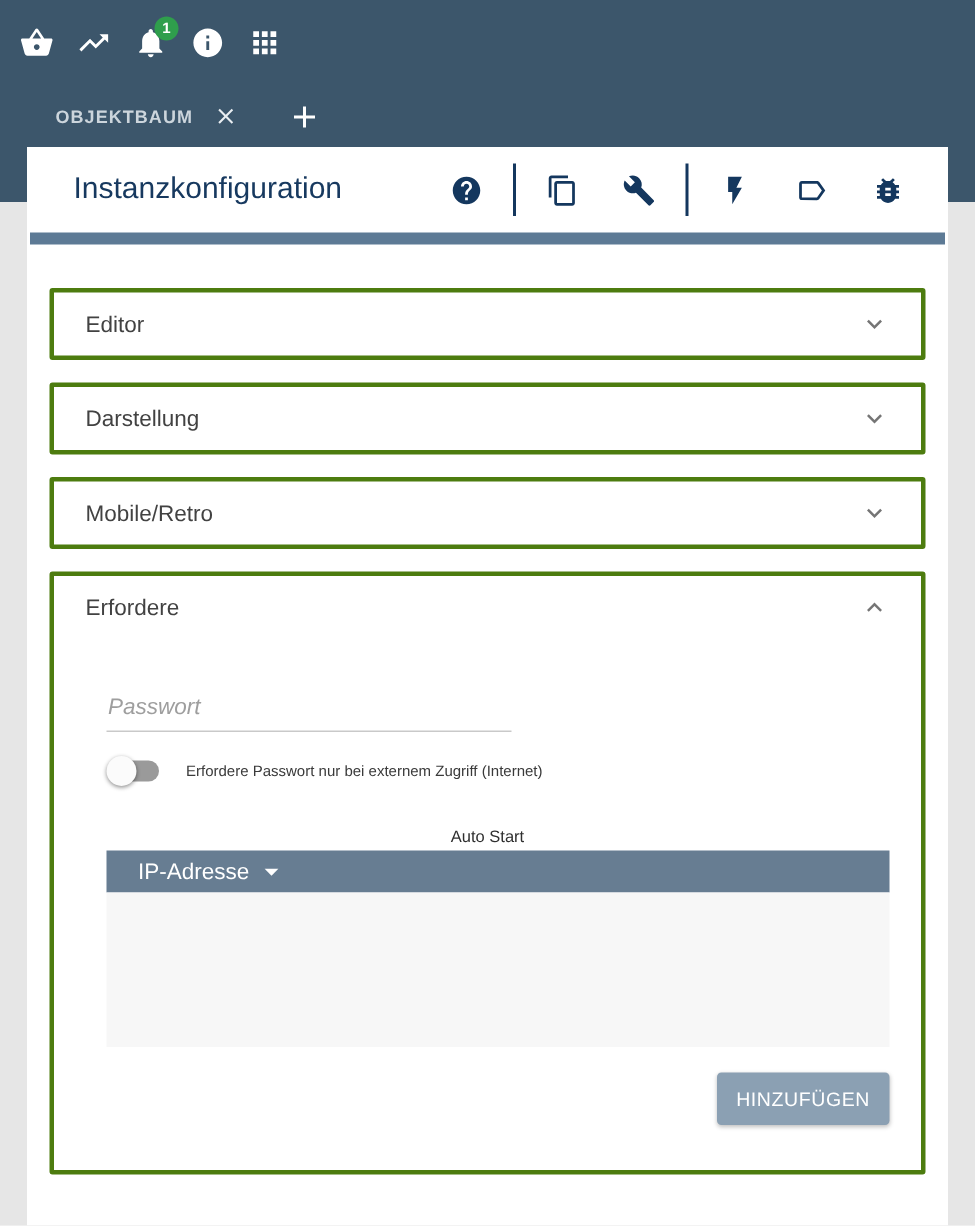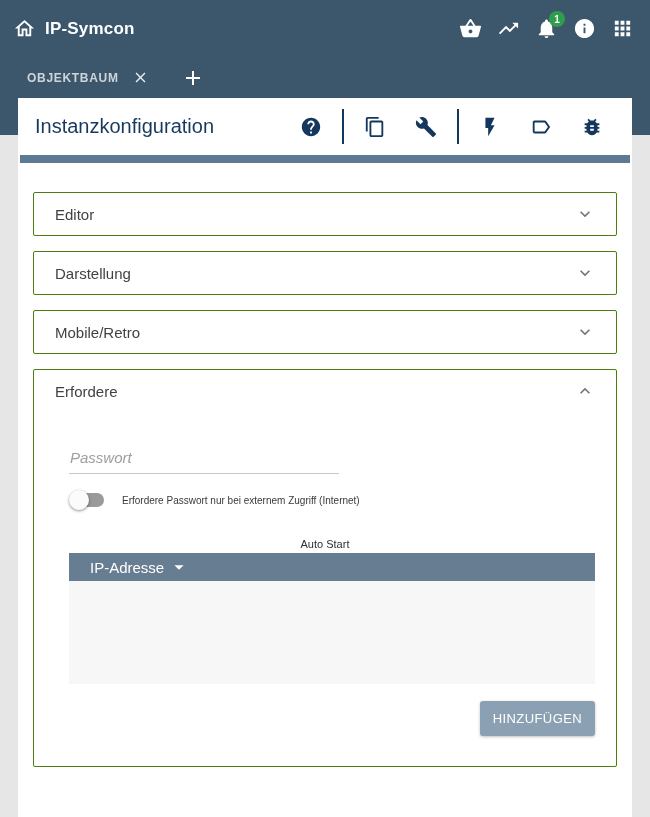--- a/index.html
+++ b/index.html
@@ -31,21 +31,21 @@
     position:absolute; top:-6px; right:-7px;
     min-width:16px; height:16px; border-radius:50%;
     background:#2f9e4c; color:#fff;
     font-size:10px; font-weight:bold;
     display:flex; align-items:center; justify-content:center;
   }
   
   .tabbar {
     height:41px; flex:0 0 41px;
     display:flex; align-items:stretch;
-    padding-left:10px;
+    padding-left:20px;
   }
   .tab {
     position:relative;
     display:flex; align-items:center; gap:13px;
     padding:0 17px; cursor:pointer;
   }
   .tab-label {
     font-size:12px; font-weight:bold; letter-spacing:0.7px;
     color:#ccd5dc; text-transform:uppercase;
   }
@@ -66,32 +66,32 @@
   .tab-add svg { width:24px; height:24px; fill:#fff; }
   
   .panel {
     flex:1 1 auto;
     margin:0 18px; background:#ffffff;
     display:flex; flex-direction:column;
   }
   .panel-header {
     height:57px; flex:0 0 57px;
     display:flex; align-items:center; justify-content:space-between;
-    padding:0 29px 0 17px;
+    padding:0 29px 0 31px;
   }
   .page-title { font-size:20px; font-weight:500; color:#17395f; }
   .toolbar { display:flex; align-items:center; gap:29px; }
   .tool-icon { width:22px; height:22px; display:inline-flex; cursor:pointer; color:#14375e; }
   .tool-icon svg { width:22px; height:22px; fill:currentColor; }
   .tsep { width:2px; height:35px; background:#14375e; margin:0 -9px; }
   .divider-bar { height:8px; margin:0 2px; background:#5d7a95; flex:0 0 8px; }
   
   .cards { padding:29px 15px 0; }
   .card {
-    background:#fff; border:1px solid #4d7c0f; border-radius:2px;
+    background:#fff; border:3px solid #4d7c0f; border-radius:2px;
     margin-bottom:15px;
   }
   .card-header {
     height:42px; display:flex; align-items:center; justify-content:space-between;
     padding:0 21px; cursor:pointer;
   }
   .card-label { font-size:15px; color:#424242; }
   .chevron { width:20px; height:20px; display:inline-flex; }
   .chevron svg { width:20px; height:20px; fill:#757575; }
   
@@ -135,28 +135,20 @@
     padding:10px 13px; cursor:pointer;
     box-shadow:0 1px 3px rgba(0,0,0,0.25);
   }
 </style>
 </head>
 <body>
 
 <div class="page">
 
   <header class="topbar">
-    <div class="topbar-left">
-      <span class="tb-icon">
-        <svg viewBox="0 0 24 24" fill="#fff">
-            <path d="M12 5.69l5 4.5V18h-2v-6H9v6H7v-7.81l5-4.5M12 3L2 12h3v8h6v-6h2v6h6v-8h3L12 3z"></path>
-          </svg>
-      </span>
-      <span class="app-title">IP-Symcon</span>
-    </div>
     <div class="topbar-right">
       <span class="tb-icon">
         <svg viewBox="0 0 24 24">
             <path d="M17.21 9l-4.38-6.56c-.19-.28-.51-.42-.83-.42-.32 0-.64.14-.83.43L6.79 9H2c-.55 0-1 .45-1 1 0 .09.01.18.04.27l2.54 9.27c.23.84 1 1.46 1.92 1.46h13c.92 0 1.69-.62 1.93-1.46l2.54-9.27L23 10c0-.55-.45-1-1-1h-4.79zM9 9l3-4.4L15 9H9zm3 8c-1.1 0-2-.9-2-2s.9-2 2-2 2 .9 2 2-.9 2-2 2z"></path>
           </svg>
       </span>
       <span class="tb-icon">
         <svg viewBox="0 0 24 24">
             <path d="M16 6l2.29 2.29-4.88 4.88-4-4L2 16.59 3.41 18l6-6 4 4 6.3-6.29L22 12V6z"></path>
           </svg>

